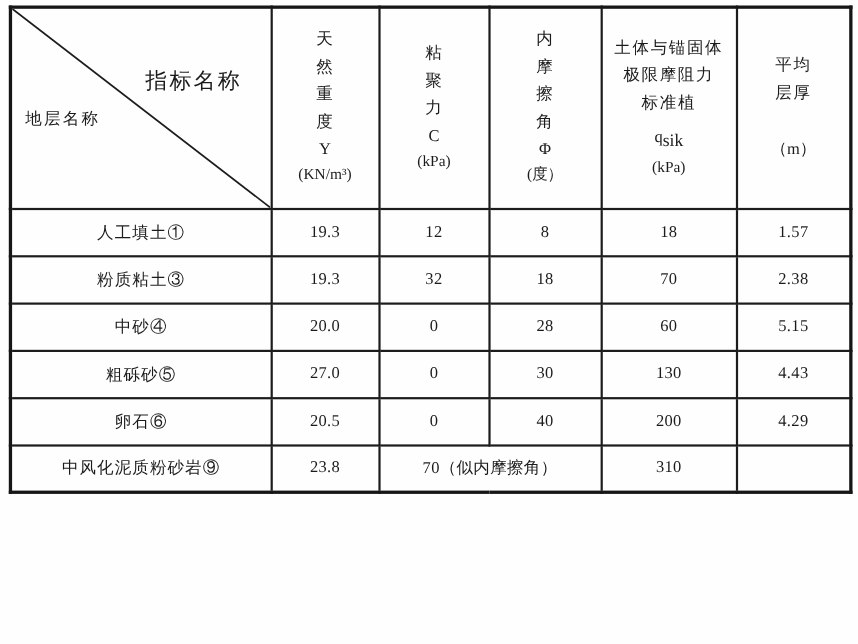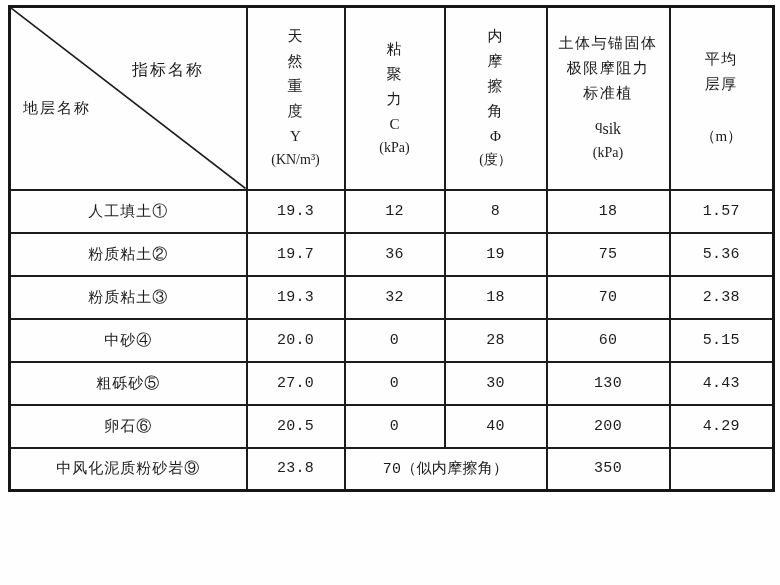--- a/index.html
+++ b/index.html
@@ -21,55 +21,54 @@
   }
   td {
     border: 2px solid #1c1c1c;
     text-align: center;
     vertical-align: middle;
     font-size: 15px;
     padding: 0;
     overflow: hidden;
   }
   tr.header-row { height: 183px; }
-  tr.data-row { height: 43px; font-family: Liberation Mono, monospace; }
+  tr.data-row { height: 43px; }
 
   
   td.corner-cell { position: relative; }
   .diag-svg {
     position: absolute;
     left: 0; top: 0;
     width: 100%; height: 100%;
     display: block;
   }
   .corner-label-top {
     position: absolute;
     top: 52px; left: 121px;
-    font-size: 16px;
+    font-size: 20px;
     letter-spacing: 2px;
     white-space: nowrap;
   }
   .corner-label-bottom {
     position: absolute;
     top: 91px; left: 12px;
     font-size: 15px;
     letter-spacing: 2px;
     white-space: nowrap;
   }
 
   .vlines {
     white-space: pre-line;
     line-height: 25px;
     letter-spacing: 1px;
   }
   .hdr-wide {
     white-space: pre-line;
     line-height: 25px;
     letter-spacing: 1.5px;
-    font-family: Liberation Mono, monospace;
   }
   .hdr-symbol { line-height: 24px; }
   .hdr-symbol sub { font-size: 16px; }
   .hdr-unit { line-height: 24px; font-size: 14px; }
   .mt-sym { margin-top: 6px; }
   .mt-unit-lg { margin-top: 26px; font-size: 15px; }
 
   .name-cell { letter-spacing: 1px; }
   .num-cell { letter-spacing: 0.3px; }
 </style>
@@ -140,28 +139,20 @@
 
     <tr class="data-row">
       <td class="name-cell">人工填土①</td>
       <td class="num-cell">19.3</td>
       <td class="num-cell">12</td>
       <td class="num-cell">8</td>
       <td class="num-cell">18</td>
       <td class="num-cell">1.57</td>
     </tr>
 
-    <tr class="data-row">
-      <td class="name-cell">粉质粘土②</td>
-      <td class="num-cell">19.7</td>
-      <td class="num-cell">36</td>
-      <td class="num-cell">19</td>
-      <td class="num-cell">75</td>
-      <td class="num-cell">5.36</td>
-    </tr>
 
     <tr class="data-row">
       <td class="name-cell">粉质粘土③</td>
       <td class="num-cell">19.3</td>
       <td class="num-cell">32</td>
       <td class="num-cell">18</td>
       <td class="num-cell">70</td>
       <td class="num-cell">2.38</td>
     </tr>
 
@@ -191,18 +182,18 @@
       <td class="num-cell">200</td>
       <td class="num-cell">4.29</td>
     </tr>
 
 
 
     <tr class="data-row">
       <td class="name-cell">中风化泥质粉砂岩⑨</td>
       <td class="num-cell">23.8</td>
       <td class="num-cell" colspan="2">70（似内摩擦角）</td>
-      <td class="num-cell">350</td>
+      <td class="num-cell">310</td>
       <td class="num-cell"></td>
     </tr>
   </tbody>
     </table>
 </div>
 
 </body></html>

